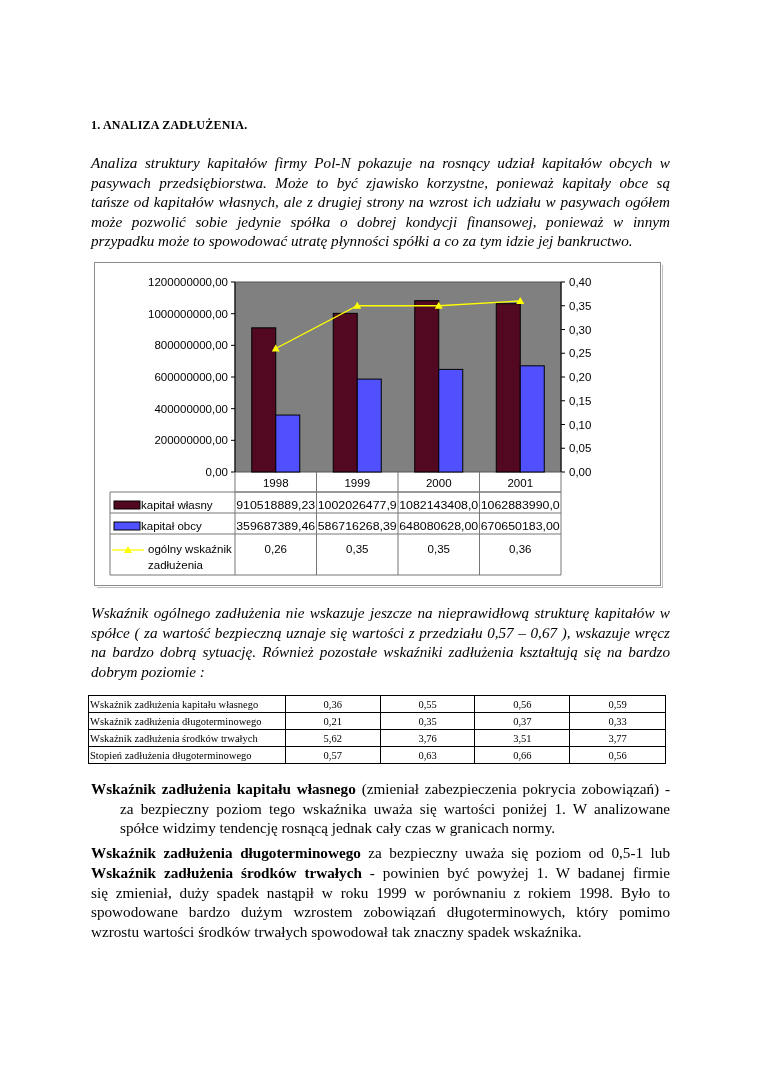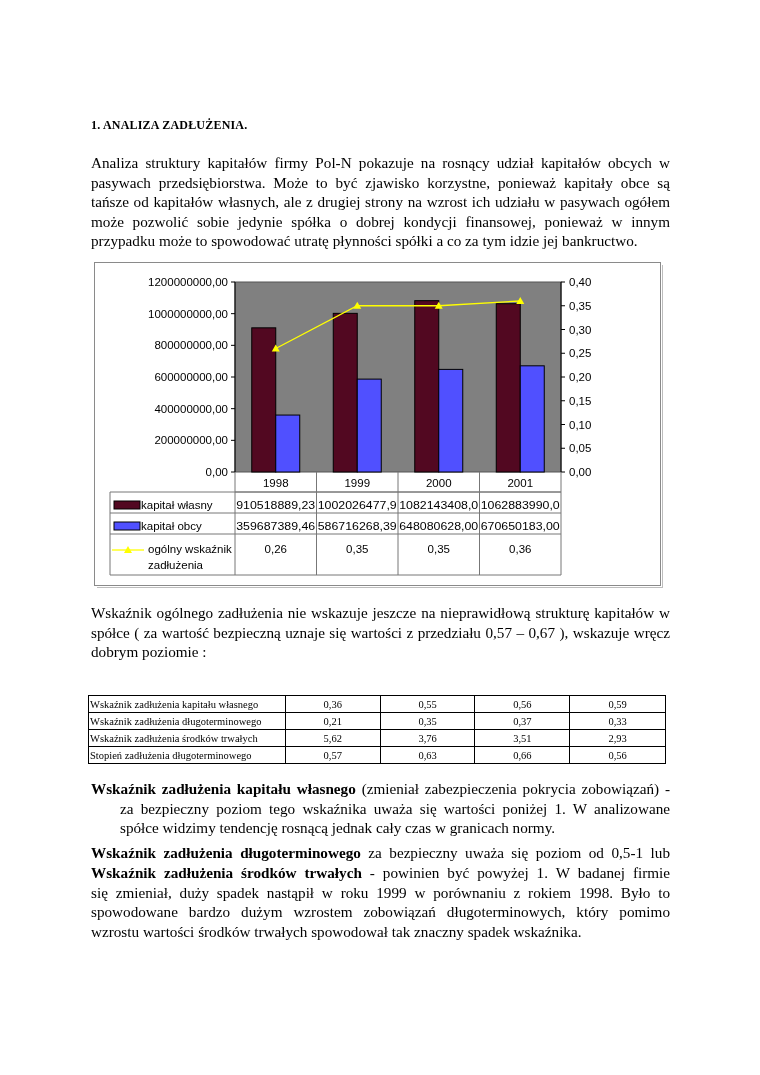--- a/index.html
+++ b/index.html
@@ -7,21 +7,21 @@
   body { position: relative; font-family: "Liberation Serif", "DejaVu Serif", serif; color: #000; }
 
   .heading {
     position: absolute; left: 91px; top: 118px;
     font-size: 12px; font-weight: bold; letter-spacing: 0.2px;
   }
   .para {
     position: absolute; left: 91px; width: 579px;
     font-size: 15.2px; line-height: 19.6px; text-align: justify;
   }
-  .para .line { display: block; text-align: justify; text-align-last: justify; white-space: nowrap; }
+  .para .line { display: block; text-align: justify; text-align-last: justify; white-space: nowrap; font-style: italic; }
   .para .line.last { text-align-last: left; }
 
   
   .chart-frame {
     position: absolute; left: 94px; top: 262px; width: 567px; height: 324px;
     border: 1px solid #8a8a8a; background: #fff;
     font-family: "Liberation Sans", "DejaVu Sans", sans-serif;
   }
   .chart-frame::after {
     content: ""; position: absolute; left: 2px; top: 2px; right: -3px; bottom: -3px;
@@ -160,20 +160,21 @@
         <text x="262.25" y="290" text-anchor="middle" font-size="11.5" fill="#000" lengthAdjust="spacingAndGlyphs">0,35</text>
         <text x="343.75" y="290" text-anchor="middle" font-size="11.5" fill="#000" lengthAdjust="spacingAndGlyphs">0,35</text>
         <text x="425.25" y="290" text-anchor="middle" font-size="11.5" fill="#000" lengthAdjust="spacingAndGlyphs">0,36</text>
       </g>
   </svg>
 </div>
 
 <div class="para" style="top:603px;">
   <span class="line">Wskaźnik ogólnego zadłużenia nie wskazuje jeszcze na nieprawidłową strukturę kapitałów w</span>
   <span class="line">spółce ( za wartość bezpieczną uznaje się wartości z przedziału 0,57 – 0,67 ), wskazuje wręcz</span>
+  <span class="line">na bardzo dobrą sytuację. Również pozostałe wskaźniki  zadłużenia kształtują się na bardzo</span>
   <span class="line last">dobrym poziomie :</span>
 </div>
 
 <table class="ratios">
   <tbody>
     <tr>
       <td class="label">Wskaźnik zadłużenia kapitału własnego</td>
       <td class="val">0,36</td>
       <td class="val">0,55</td>
       <td class="val">0,56</td>
@@ -184,21 +185,21 @@
       <td class="val">0,21</td>
       <td class="val">0,35</td>
       <td class="val">0,37</td>
       <td class="val wide">0,33</td>
     </tr>
     <tr>
       <td class="label">Wskaźnik zadłużenia środków trwałych</td>
       <td class="val">5,62</td>
       <td class="val">3,76</td>
       <td class="val">3,51</td>
-      <td class="val wide">2,93</td>
+      <td class="val wide">3,77</td>
     </tr>
     <tr>
       <td class="label">Stopień zadłużenia długoterminowego</td>
       <td class="val">0,57</td>
       <td class="val">0,63</td>
       <td class="val">0,66</td>
       <td class="val wide">0,56</td>
     </tr>
   </tbody>
 </table>

